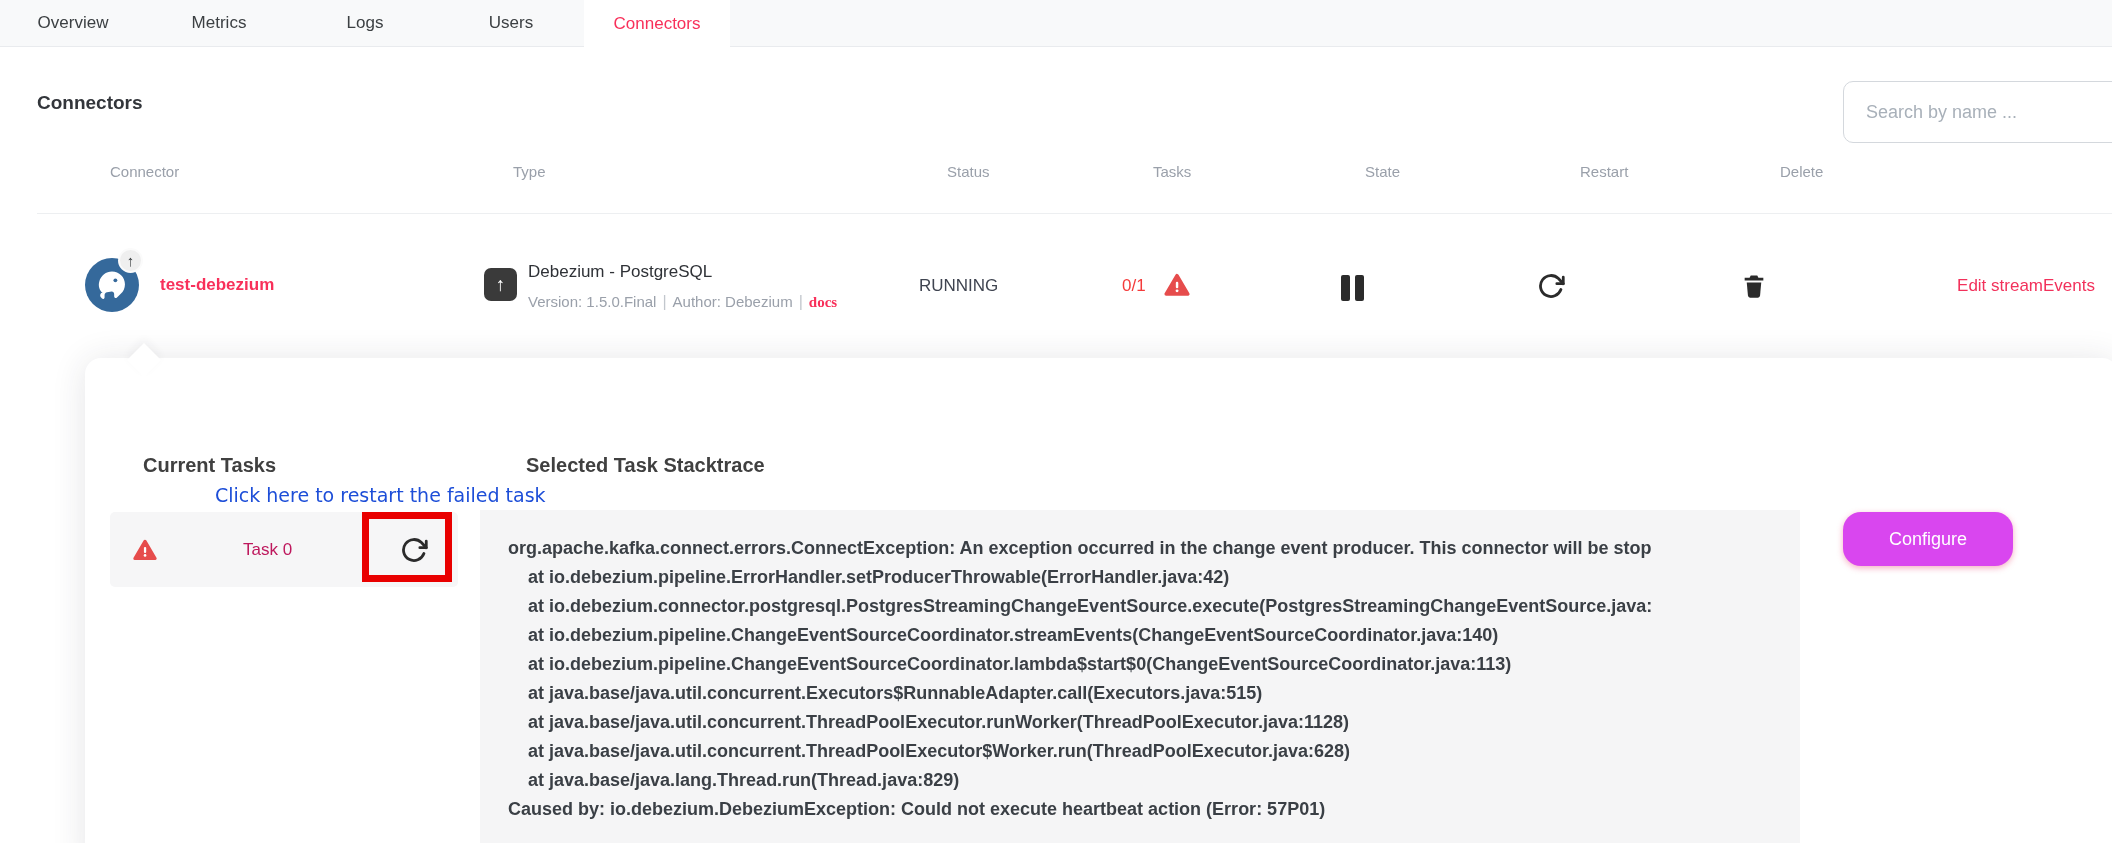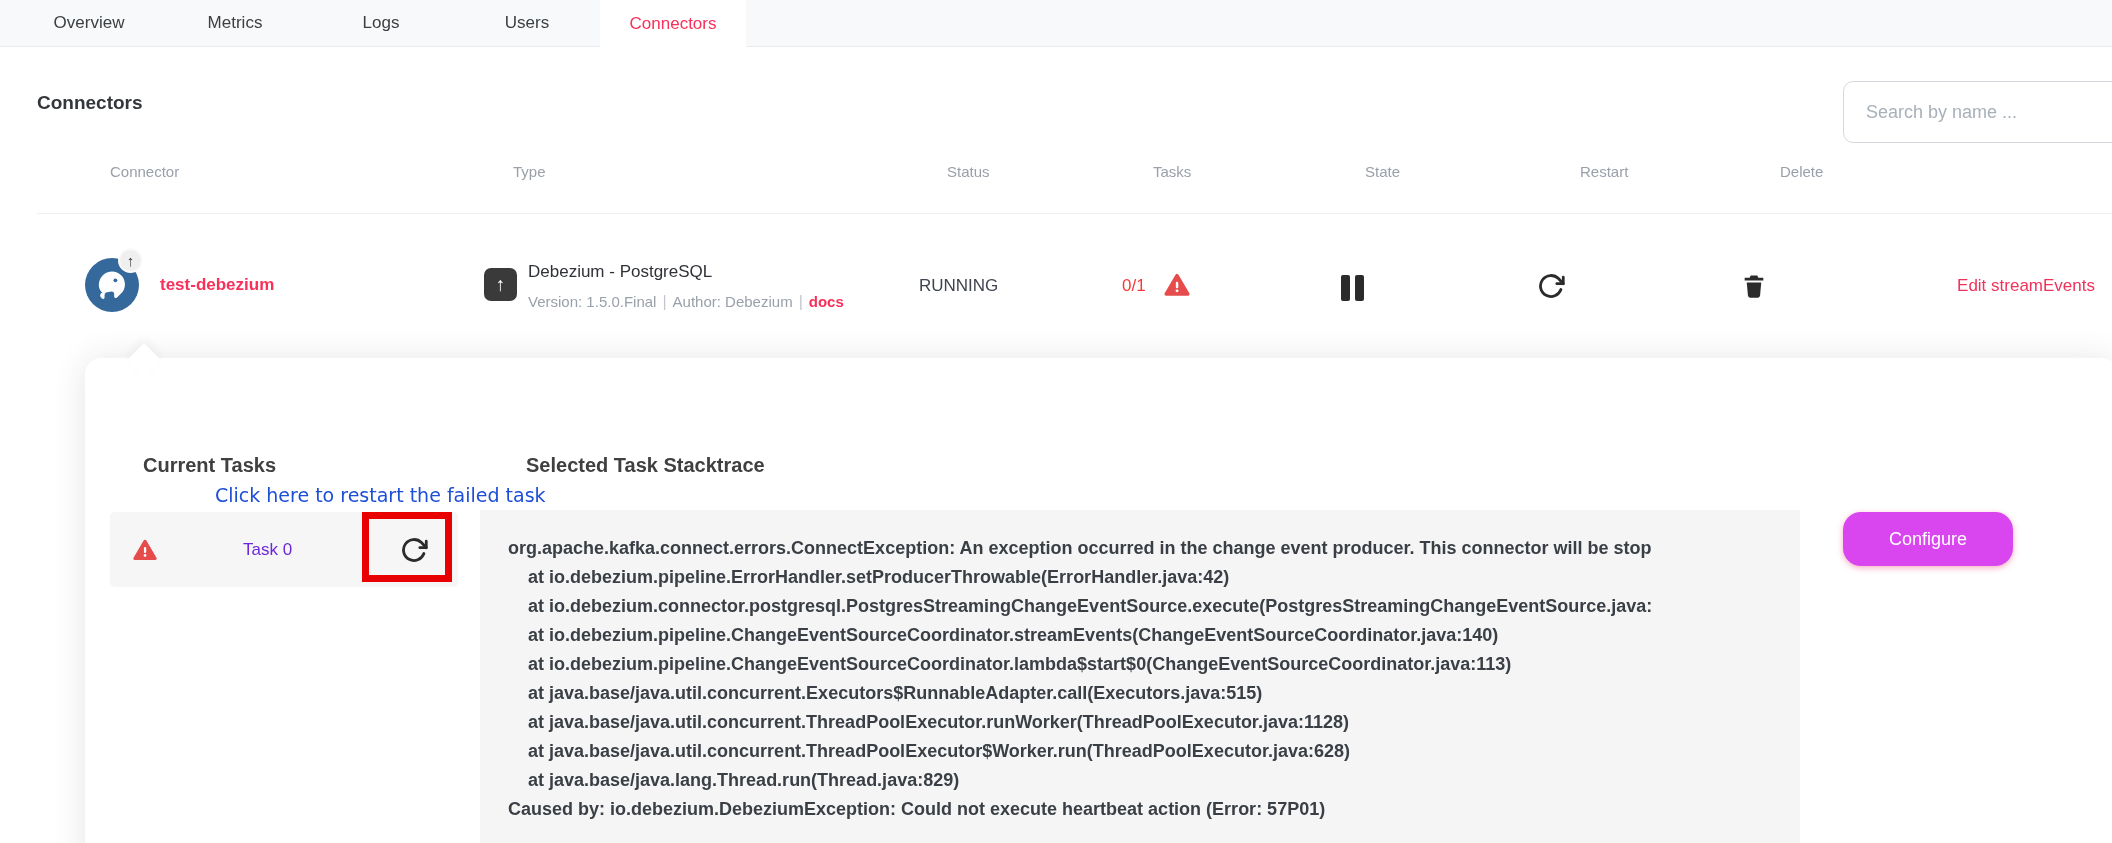--- a/index.html
+++ b/index.html
@@ -2,21 +2,21 @@
 <html><head>
 <meta charset="utf-8">
 <style>
   * { margin:0; padding:0; box-sizing:border-box; }
   html,body { width:2112px; height:843px; overflow:hidden; background:#fff;
     font-family:"Liberation Sans", sans-serif; }
   .canvas { position:relative; width:2112px; height:843px; background:#fff; }
 
   
   .nav { position:absolute; top:0; left:0; right:0; height:47px; background:#f8f9fa;
-    border-bottom:1px solid #e9ebee; display:flex; align-items:stretch; padding-left:16px; z-index:5; }
+    border-bottom:1px solid #e9ebee; display:flex; align-items:stretch; padding-left:0; z-index:5; }
   .nav-tab { width:146px; display:flex; align-items:center; justify-content:center;
     font-size:17px; color:#3c4043; cursor:pointer; }
   .nav-tab.active { background:#fff; color:#f8305a; font-weight:500; margin-bottom:-1px; }
 
   
   .page-title { position:absolute; left:37px; top:92px; font-size:19px; font-weight:700; color:#33363b; }
   .search-box { position:absolute; left:1843px; top:81px; width:290px; height:62px;
     border:1px solid #d4d8dd; border-radius:10px; background:#fff; padding:0 22px;
     font-size:18px; color:#495057; font-family:"Liberation Sans", sans-serif; outline:none; }
   .search-box::placeholder { color:#a8b0b9; }
@@ -30,21 +30,21 @@
   .avatar-badge { position:absolute; left:118px; top:248px; width:25px; height:25px; border-radius:50%;
     background:#efefef; border:2px solid #fbfbfb; display:flex; align-items:center; justify-content:center;
     font-size:15px; font-weight:700; color:#3c4043; }
   .conn-name { position:absolute; left:160px; top:275px; font-size:17px; font-weight:700; color:#f8305a; cursor:pointer; }
   .type-icon { position:absolute; left:484px; top:268px; width:33px; height:33px; border-radius:7px;
     background:#3a3a3a; color:#fff; display:flex; align-items:center; justify-content:center;
     font-size:19px; font-weight:700; }
   .type-name { position:absolute; left:528px; top:262px; font-size:17px; font-weight:400; color:#2f3237; }
   .type-meta { position:absolute; left:528px; top:293px; font-size:15px; color:#9aa0aa; }
   .type-meta .sep { color:#c2c7cd; padding:0 6px; font-size:16px; }
-  .type-meta .docs { color:#f8305a; font-weight:700; cursor:pointer; }
+  .type-meta .docs { color:#f8305a; font-weight:700; cursor:pointer;font-family:Liberation Serif, serif; }
   .status-text { position:absolute; left:919px; top:276px; font-size:17px; color:#3f4450; }
   .tasks-count { position:absolute; left:1122px; top:276px; font-size:17px; color:#f43b3b; }
   .warn-icon-row { position:absolute; left:1163px; top:271px; width:28px; height:28px; }
   .pause-icon { position:absolute; left:1341px; top:275px; display:flex; gap:5px; cursor:pointer; }
   .pause-icon i { display:block; width:9px; height:26px; background:#2b2b2b; border-radius:2px; }
   .icon-btn { position:absolute; width:28px; height:28px; cursor:pointer; }
   .restart-row { left:1537px; top:272px; }
   .delete-row { left:1740px; top:272px; }
   .edit-config { position:absolute; right:17px; top:276px; font-size:17px; color:#f2315b; cursor:pointer; }
 
@@ -54,21 +54,21 @@
   .card-notch { position:absolute; left:47px; top:-10px; width:24px; height:24px; background:#fff;
     transform:rotate(45deg); box-shadow:-3px -3px 8px rgba(40,45,60,.05); }
   .sec-title { position:absolute; top:96px; font-size:20px; font-weight:700; color:#404040;margin-left:31px; }
   .t-current { left:27px; } .t-stack { left:410px; }
 
   .annot-text { position:absolute; left:130px; top:126px; font-size:19px; color:#1d4ed8;
     font-family:"DejaVu Sans", sans-serif; white-space:nowrap; }
   .task-row { position:absolute; left:25px; top:154px; width:348px; height:75px;
     background:#f6f6f7; border-radius:5px; display:flex; align-items:center; cursor:pointer; }
   .task-row .warn { width:26px; height:26px; margin-left:22px; }
-  .task-label { position:absolute; left:133px; font-size:17px; color:#6d28d9; }
+  .task-label { position:absolute; left:133px; font-size:17px; color:#be185d; }
   .task-restart { position:absolute; left:290px; width:28px; height:28px; cursor:pointer; }
   .annot-box { position:absolute; left:277px; top:154px; width:90px; height:70px;
     border:7px solid #e90000; }
 
   .stack-panel { position:absolute; left:395px; top:152px; width:1320px; height:480px;
     background:#f5f5f6; overflow:hidden; padding:24px 28px; }
   .st-line { white-space:pre; font-size:18px; font-weight:600; color:#3a3f45; line-height:29px; }
 
   .configure-btn { position:absolute; left:1758px; top:154px; width:170px; height:54px;
     background:#d946ef; border:none; border-radius:18px; color:#fff; font-size:18px;

